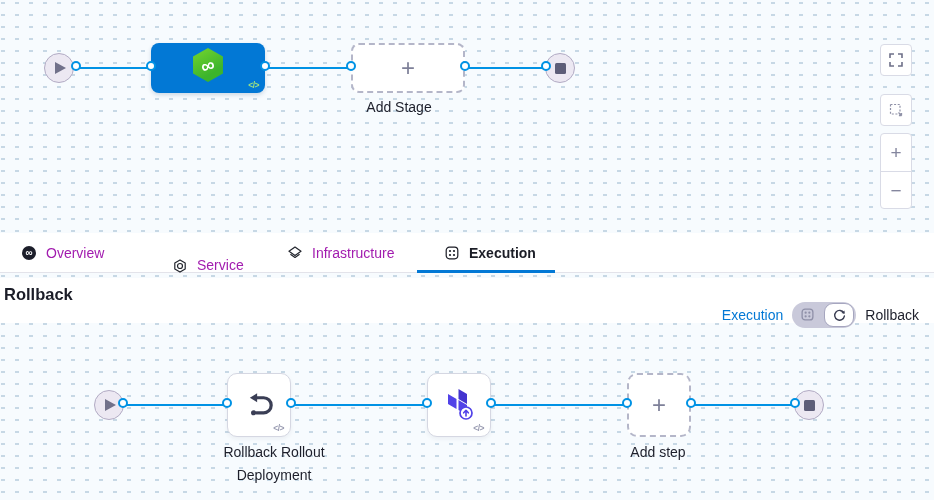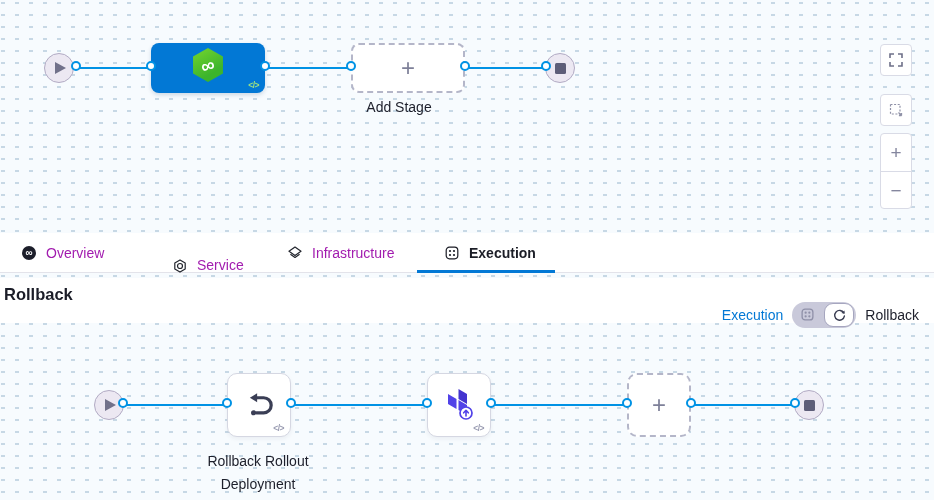--- a/index.html
+++ b/index.html
@@ -223,37 +223,38 @@
     <div class="port" style="left:790px;top:125px;"></div>
 
     <div class="step-node" style="left:227px;top:100px;">
       <svg width="30" height="28" viewBox="0 0 28 27">
         <path d="M11 6.5 H18.5 A7.2 7.2 0 0 1 18.5 21 H11.5" fill="none" stroke="#3a3e55" stroke-width="3.1" stroke-linecap="round"></path>
         <path d="M12.2 2.2 L5.2 6.5 L12.2 10.8 Z" fill="#3a3e55"></path>
         <circle cx="8.8" cy="21" r="2.5" fill="#3a3e55"></circle>
       </svg>
       <div class="code-badge on-white">&lt;/&gt;</div>
     </div>
-    <div class="node-label" style="left:188px;top:168px;width:140px;margin-top:9px;">Rollback Rollout Deployment</div>
+    <div class="node-label" style="left:204px;top:168px;width:140px;">Rollback Rollout Deployment</div>
 
     <div class="step-node" style="left:427px;top:100px;">
       <svg width="34" height="34" viewBox="0 0 34 34">
         <g fill="#5142e8">
           <polygon points="6,6 14.5,11 14.5,21 6,16"></polygon>
           <polygon points="16.5,12 25,17 25,27 16.5,22"></polygon>
           <polygon points="16.5,1 25,6 25,16 16.5,11" fill="#4334cf"></polygon>
         </g>
         <circle cx="24" cy="25" r="6" fill="#fff" stroke="#5142e8" stroke-width="1.7"></circle>
         <path d="M24 28 V23 M21.7 24.8 L24 22.3 L26.3 24.8" fill="none" stroke="#5142e8" stroke-width="1.6" stroke-linecap="round" stroke-linejoin="round"></path>
       </svg>
       <div class="code-badge on-white">&lt;/&gt;</div>
     </div>
 
     <div class="dashed-node dashed-step" style="left:627px;top:100px;">
       <span class="plus-glyph">+</span>
     </div>
+    <div class="node-label" style="left:608px;top:168px;width:100px;">Add step</div>
 
     <div class="round-node" style="left:794px;top:117px;">
       <div class="stop-sq"></div>
     </div>
   </div>
 
 </div>
 
 </body></html>

